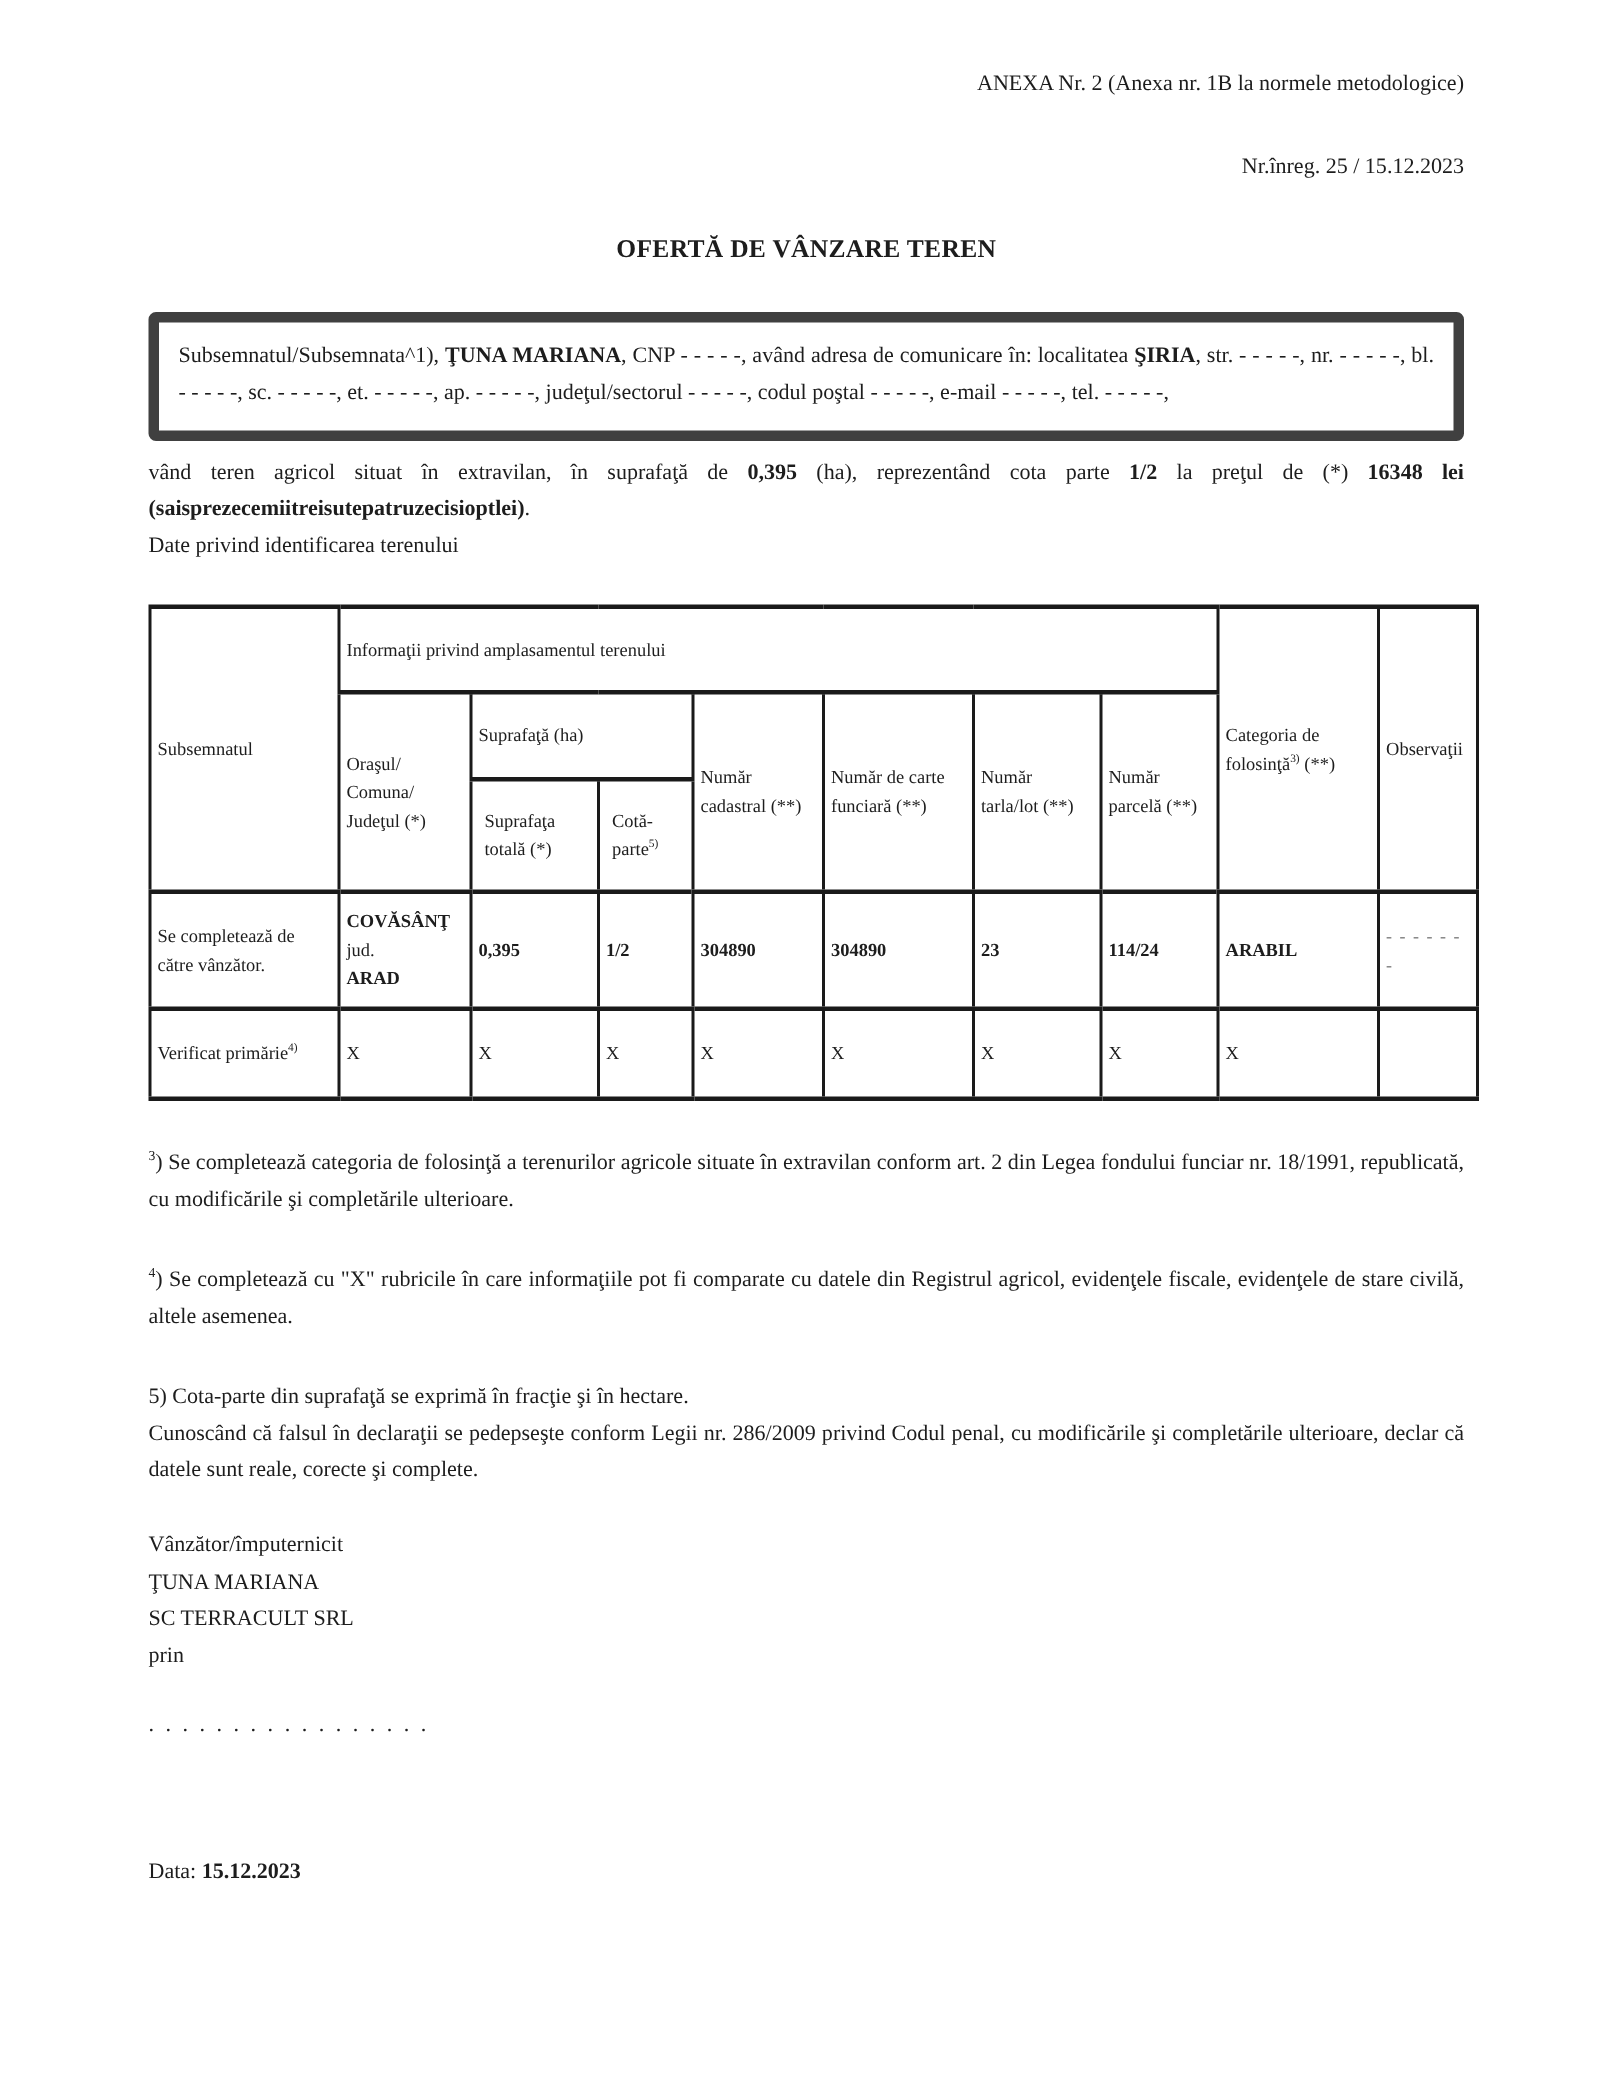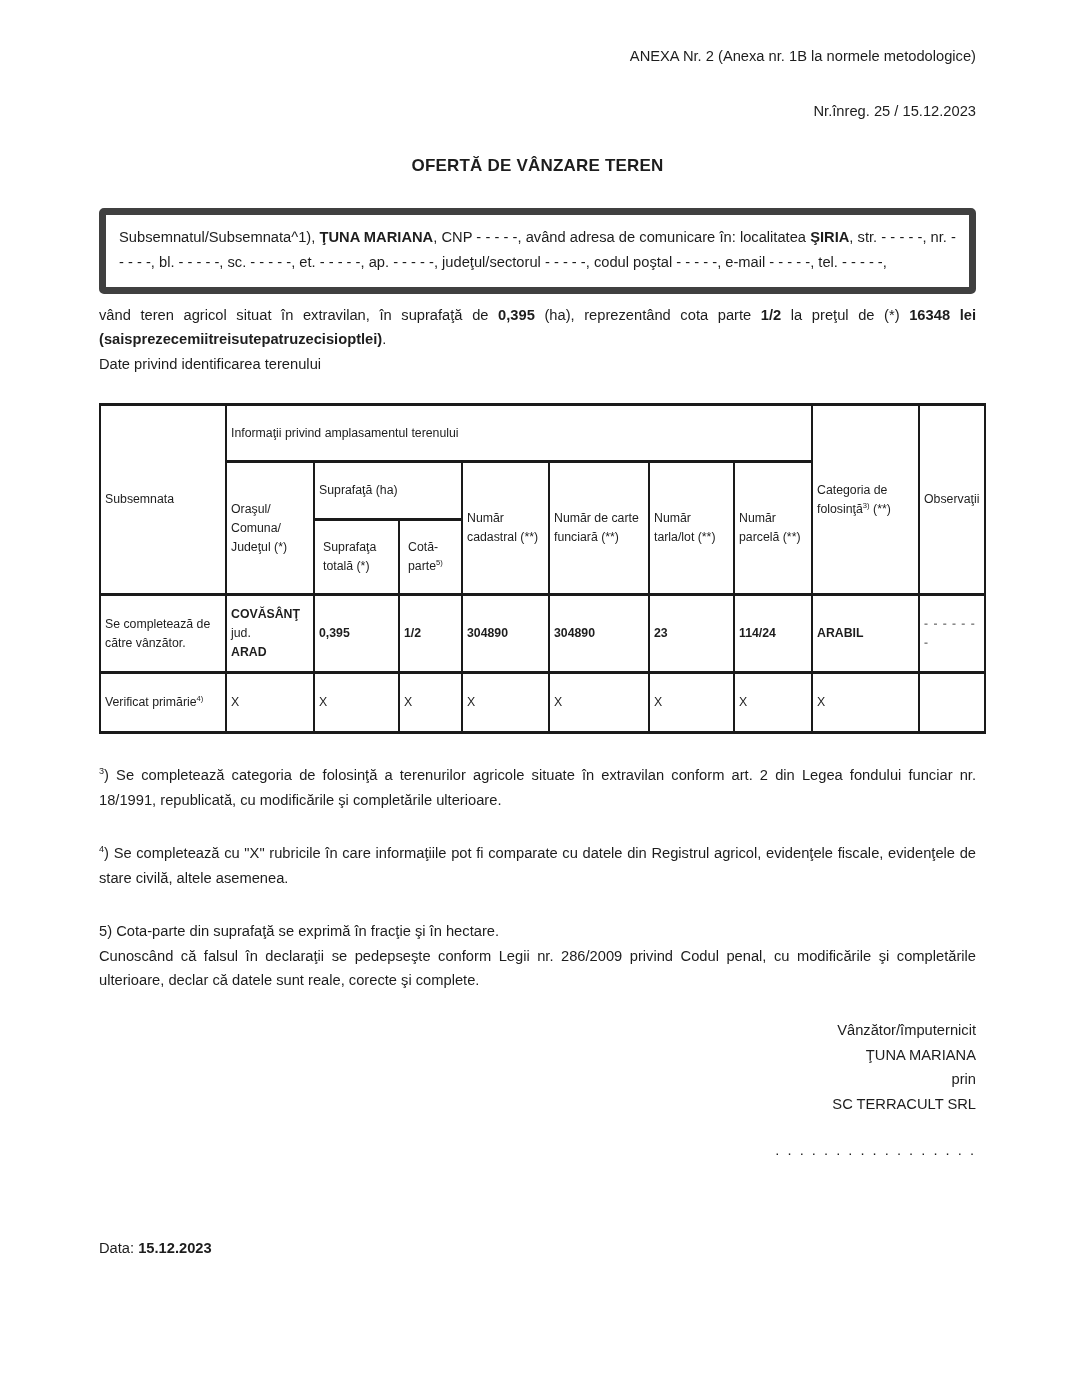--- a/index.html
+++ b/index.html
@@ -4,21 +4,21 @@
 <style>
   * { margin: 0; padding: 0; box-sizing: border-box; }
   html, body { background: #ffffff; }
   .page {
     width: 1074px;
     height: 1400px;
     padding: 44px 98px 0 99px;
     overflow: hidden;
     background: #ffffff;
     color: #1d1d1d;
-    font-family: Liberation Sans, sans-serif;
+    font-family: Liberation Serif, serif;
     font-size: 14.7px;
     line-height: 1.67;
   }
   .right-text { text-align: right; }
   .nr-line { margin-top: 30px; }
   .title {
     margin-top: 29px;
     text-align: center;
     font-weight: bold;
     font-size: 17px;
@@ -63,21 +63,21 @@
   td.xcell { font-size: 17.5px; }
   .dash-gray { color: #8a8a8a; font-weight: bold; letter-spacing: 1px; font-size: 12px; }
 
   .fn-block { margin-top: 27px; }
   .fn { text-align: justify; margin-bottom: 9px; margin-top: 29px; }
   .fn5 { margin-bottom: 0; }
   .danu { font-weight: bold; }
   .da-strike { text-decoration: line-through; }
   .nu-label { margin-left: 11px; }
 
-  .sig-block { margin-top: 25px; text-align: right; }
+  .sig-block { margin-top: 25px; text-align: left; }
   .sig-small { font-size: 13.5px; }
   .sig-dots { margin-top: 22px; letter-spacing: 2px; }
   .date-line { margin-top: 73px; }
 </style>
 </head>
 <body>
 
 <div class="page">
 
   <div class="right-text">ANEXA Nr. 2 (Anexa nr. 1B la normele metodologice)</div>
@@ -100,21 +100,21 @@
         <col style="width:63px">
         <col style="width:87px">
         <col style="width:100px">
         <col style="width:85px">
         <col style="width:78px">
         <col style="width:107px">
         <col style="width:66px">
     </colgroup>
     <tbody>
         <tr class="trA">
-      <td rowspan="3">Subsemnata</td>
+      <td rowspan="3">Subsemnatul</td>
       <td colspan="7">Informaţii privind amplasamentul terenului</td>
       <td rowspan="3"><span>Categoria de</span><br><span>folosinţă</span><sup>3)</sup><span> (**)</span></td>
       <td rowspan="3">Observaţii</td>
     </tr>
     <tr class="trB">
       <td rowspan="2">Oraşul/ Comuna/ Judeţul (*)</td>
       <td colspan="2">Suprafaţă (ha)</td>
       <td rowspan="2">Număr cadastral (**)</td>
       <td rowspan="2">Număr de carte funciară (**)</td>
       <td rowspan="2">Număr tarla/lot (**)</td>
@@ -154,20 +154,20 @@
   <div class="fn-block">
     <p class="fn"><sup>3</sup><span>) Se completează categoria de folosinţă a terenurilor agricole situate în extravilan conform art. 2 din Legea fondului funciar nr. 18/1991, republicată, cu modificările şi completările ulterioare.</span></p>
     <p class="fn"><sup>4</sup><span>) Se completează cu "X" rubricile în care informaţiile pot fi comparate cu datele din Registrul agricol, evidenţele fiscale, evidenţele de stare civilă, altele asemenea.</span></p>
     <p class="fn fn5">5) Cota-parte din suprafaţă se exprimă în fracţie şi în hectare.</p>
     <p class="para">Cunoscând că falsul în declaraţii se pedepseşte conform Legii nr. 286/2009 privind Codul penal, cu modificările şi completările ulterioare, declar că datele sunt reale, corecte şi complete.</p>
   </div>
 
   <div class="sig-block">
     <div>Vânzător/împuternicit</div>
     <div>ŢUNA MARIANA</div>
+    <div>SC TERRACULT SRL</div>
     <div>prin</div>
-    <div>SC TERRACULT SRL</div>
     <div class="sig-dots">. . . . . . . . . . . . . . . . .</div>
   </div>
 
   <div class="date-line"><span>Data: </span><b>15.12.2023</b></div>
 
 </div>
 
 </body></html>

